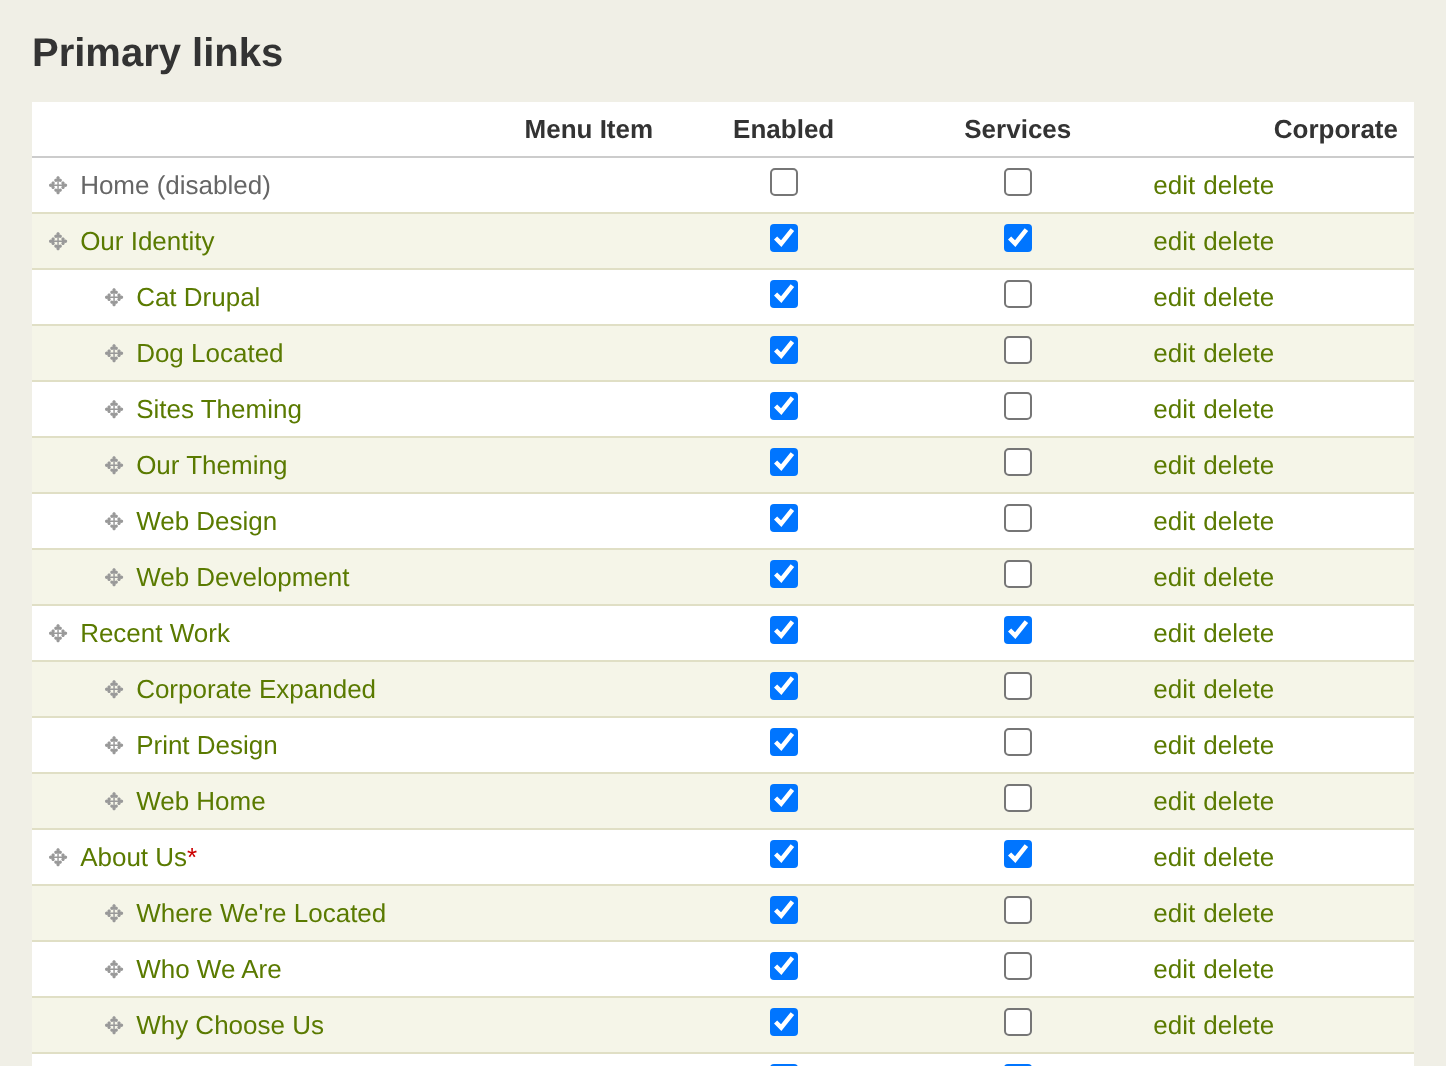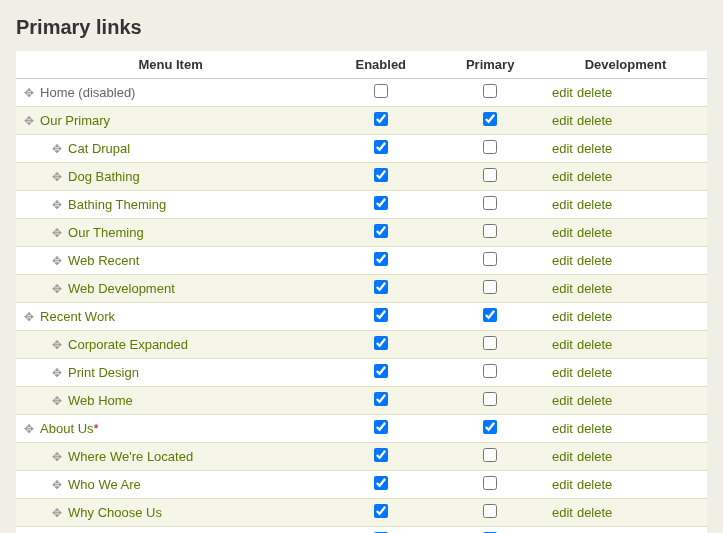--- a/index.html
+++ b/index.html
@@ -18,21 +18,21 @@
     }
     table {
       width: 100%;
       border-collapse: collapse;
       background: #fff;
     }
     thead tr {
       background: #fff;
     }
     thead th {
-      text-align: center;
+      text-align: right;
       padding: 6px 8px;
       font-weight: bold;
       color: #333;
       border-bottom: 1px solid #ccc;
       font-size: 13px;
     }
     thead th.center {
       text-align: center;
     }
     tbody tr {
@@ -82,41 +82,41 @@
 </head>
 <body>
 
 <h2>Primary links</h2>
 
 <table>
   <thead>
     <tr>
       <th>Menu Item</th>
       <th class="center">Enabled</th>
-      <th class="center">Primary</th>
-      <th>Development</th>
+      <th class="center">Services</th>
+      <th>Corporate</th>
     </tr>
   </thead>
   <tbody id="table-body">
   <tr style="background: rgb(255, 255, 255);">
         <td>
           <div class="menu-item-name">
             <span class="drag-handle">✥</span>
             <span class="item-disabled">Home (disabled)</span>
           </div>
         </td>
         <td class="center"><input type="checkbox" style=""></td>
         <td class="center"><input type="checkbox" style=""></td>
         <td><a href="#" class="op-link">edit</a><a href="#" class="op-link">delete</a></td>
       </tr>
       <tr style="background: rgb(245, 245, 232);">
         <td>
           <div class="menu-item-name">
             <span class="drag-handle">✥</span>
-            <span><a class="item-link" href="#">Our Primary</a></span>
+            <span><a class="item-link" href="#">Our Identity</a></span>
           </div>
         </td>
         <td class="center"><input type="checkbox" checked="" style=""></td>
         <td class="center"><input type="checkbox" checked="" style=""></td>
         <td><a href="#" class="op-link">edit</a><a href="#" class="op-link">delete</a></td>
       </tr>
       <tr style="background: rgb(255, 255, 255);">
         <td>
           <div class="menu-item-name" style="padding-left: 28px;">
             <span class="drag-handle">✥</span>
@@ -124,32 +124,32 @@
           </div>
         </td>
         <td class="center"><input type="checkbox" checked="" style=""></td>
         <td class="center"><input type="checkbox" style=""></td>
         <td><a href="#" class="op-link">edit</a><a href="#" class="op-link">delete</a></td>
       </tr>
       <tr style="background: rgb(245, 245, 232);">
         <td>
           <div class="menu-item-name" style="padding-left: 28px;">
             <span class="drag-handle">✥</span>
-            <span><a class="item-link" href="#">Dog Bathing</a></span>
-          </div>
-        </td>
-        <td class="center"><input type="checkbox" checked="" style=""></td>
-        <td class="center"><input type="checkbox" style=""></td>
-        <td><a href="#" class="op-link">edit</a><a href="#" class="op-link">delete</a></td>
-      </tr>
-      <tr style="background: rgb(255, 255, 255);">
-        <td>
-          <div class="menu-item-name" style="padding-left: 28px;">
-            <span class="drag-handle">✥</span>
-            <span><a class="item-link" href="#">Bathing Theming</a></span>
+            <span><a class="item-link" href="#">Dog Located</a></span>
+          </div>
+        </td>
+        <td class="center"><input type="checkbox" checked="" style=""></td>
+        <td class="center"><input type="checkbox" style=""></td>
+        <td><a href="#" class="op-link">edit</a><a href="#" class="op-link">delete</a></td>
+      </tr>
+      <tr style="background: rgb(255, 255, 255);">
+        <td>
+          <div class="menu-item-name" style="padding-left: 28px;">
+            <span class="drag-handle">✥</span>
+            <span><a class="item-link" href="#">Sites Theming</a></span>
           </div>
         </td>
         <td class="center"><input type="checkbox" checked="" style=""></td>
         <td class="center"><input type="checkbox" style=""></td>
         <td><a href="#" class="op-link">edit</a><a href="#" class="op-link">delete</a></td>
       </tr>
       <tr style="background: rgb(245, 245, 232);">
         <td>
           <div class="menu-item-name" style="padding-left: 28px;">
             <span class="drag-handle">✥</span>
@@ -157,21 +157,21 @@
           </div>
         </td>
         <td class="center"><input type="checkbox" checked="" style=""></td>
         <td class="center"><input type="checkbox" style=""></td>
         <td><a href="#" class="op-link">edit</a><a href="#" class="op-link">delete</a></td>
       </tr>
       <tr style="background: rgb(255, 255, 255);">
         <td>
           <div class="menu-item-name" style="padding-left: 28px;">
             <span class="drag-handle">✥</span>
-            <span><a class="item-link" href="#">Web Recent</a></span>
+            <span><a class="item-link" href="#">Web Design</a></span>
           </div>
         </td>
         <td class="center"><input type="checkbox" checked="" style=""></td>
         <td class="center"><input type="checkbox" style=""></td>
         <td><a href="#" class="op-link">edit</a><a href="#" class="op-link">delete</a></td>
       </tr>
       <tr style="background: rgb(245, 245, 232);">
         <td>
           <div class="menu-item-name" style="padding-left: 28px;">
             <span class="drag-handle">✥</span>

